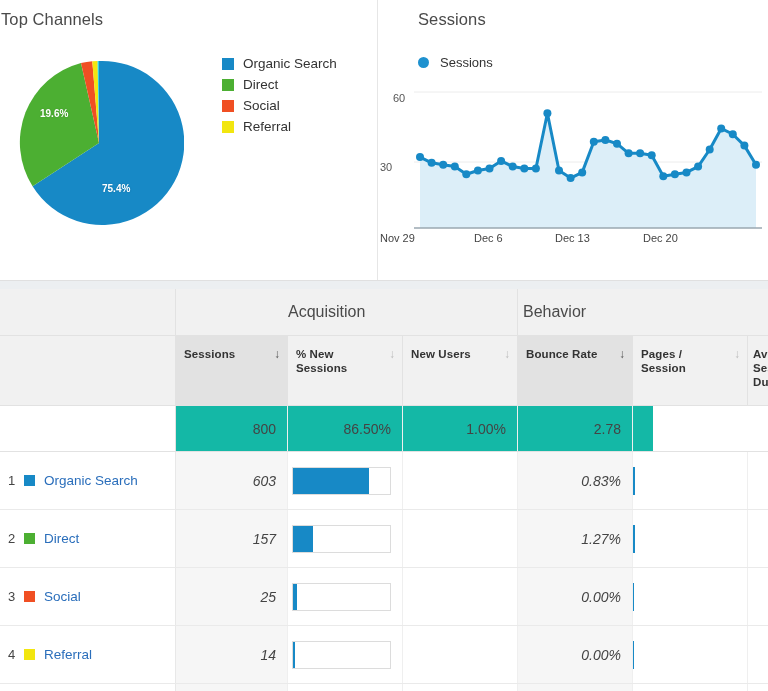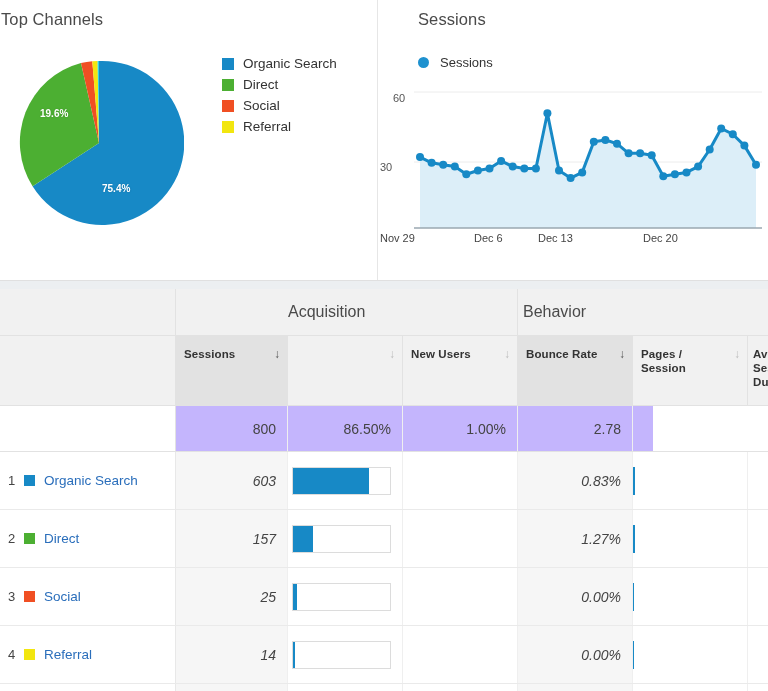--- a/index.html
+++ b/index.html
@@ -99,21 +99,21 @@
   .mh.first-blank{border-right:1px solid #e2e2e2;background:#f1f1f1;}
 
   
   .sum-row{height:45px;border-top:1px solid #e2e2e2;border-bottom:1px solid #e2e2e2;background:#fff;}
   .sum-cell{
     height:45px;box-sizing:border-box;
     display:flex;align-items:center;justify-content:flex-end;
     padding-right:11px;
     font-size:14px;color:#444;
     border-right:1px solid #efefef;
-    background:#c4b5fd;
+    background:#14b8a6;
   }
   .sum-cell.dimc{background:#fff;border-right:1px solid #e2e2e2;}
 
   
   .drow{height:57px;border-bottom:1px solid #eaeaea;background:#fff;}
   .dcell{
     height:57px;box-sizing:border-box;
     display:flex;align-items:center;justify-content:flex-end;
     padding-right:11px;
     font-size:14px;color:#444;
@@ -242,21 +242,21 @@
               <circle cx="318.8" cy="46.2" r="4" fill="#1789c6"></circle>
               <circle cx="330.4" cy="57.6" r="4" fill="#1789c6"></circle>
               <circle cx="342.0" cy="76.7" r="4" fill="#1789c6"></circle>
             </g>
           <line x1="0" y1="140" x2="348" y2="140" stroke="#9aa7b0" stroke-width="1.4"></line>
         </svg>
       </div>
 
       <div class="lc-xlab" style="left:2px">Nov 29</div>
       <div class="lc-xlab" style="left:96px">Dec 6</div>
-      <div class="lc-xlab" style="left:160px">Dec 13</div>
+      <div class="lc-xlab" style="left:177px">Dec 13</div>
       <div class="lc-xlab" style="left:265px">Dec 20</div>
     </div>
 
     <div class="widgets-bottom"></div>
   </div>
 
   <div class="tbl">
 
     <div class="trow grp-row">
       <div class="grp c-dim blank"></div>
@@ -270,20 +270,21 @@
 
     <div class="trow mh-row">
       <div class="mh c-dim first-blank"></div>
 
       <div class="mh c-sess sorted">
         <div class="mh-lbl">Sessions</div>
         <span class="sort-arrow">↓</span>
       </div>
 
       <div class="mh c-newpct">
+        <div class="mh-lbl">% New Sessions</div>
         <span class="sort-arrow">↓</span>
       </div>
 
       <div class="mh c-newusr">
         <div class="mh-lbl">New Users</div>
         <span class="sort-arrow">↓</span>
       </div>
 
       <div class="mh c-bounce sorted">
         <div class="mh-lbl">Bounce Rate</div>

